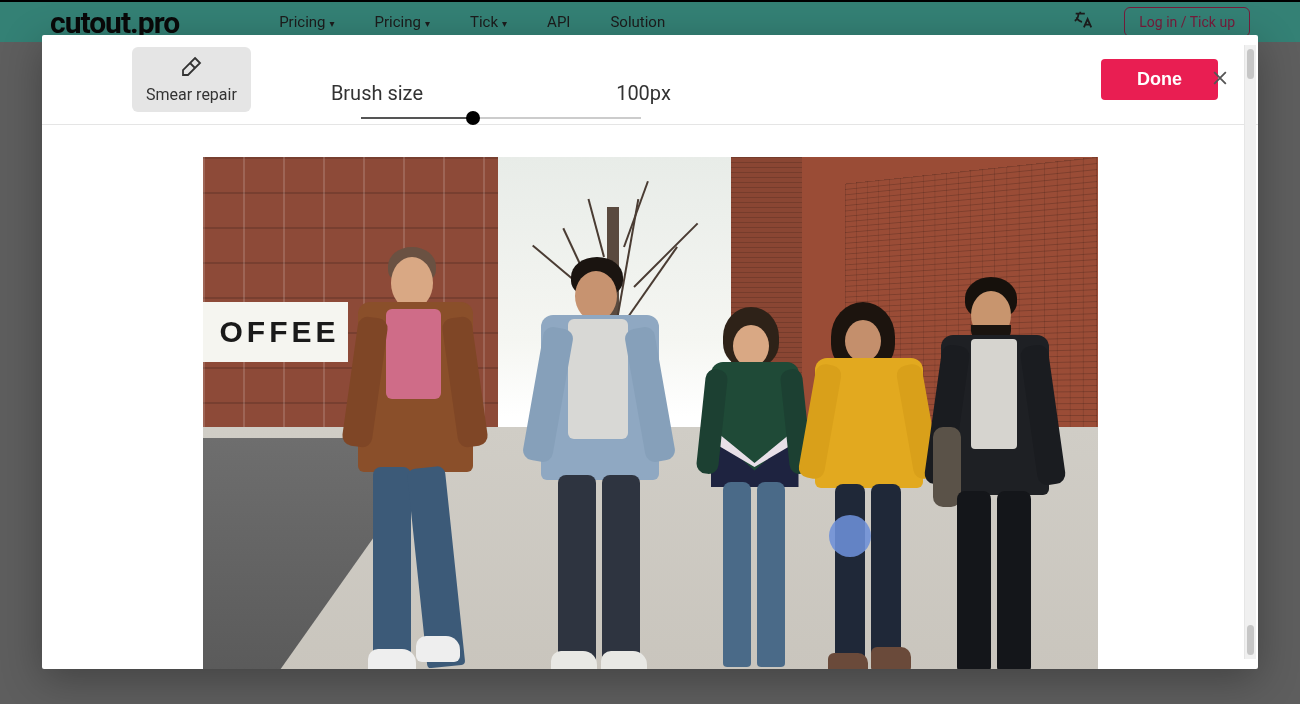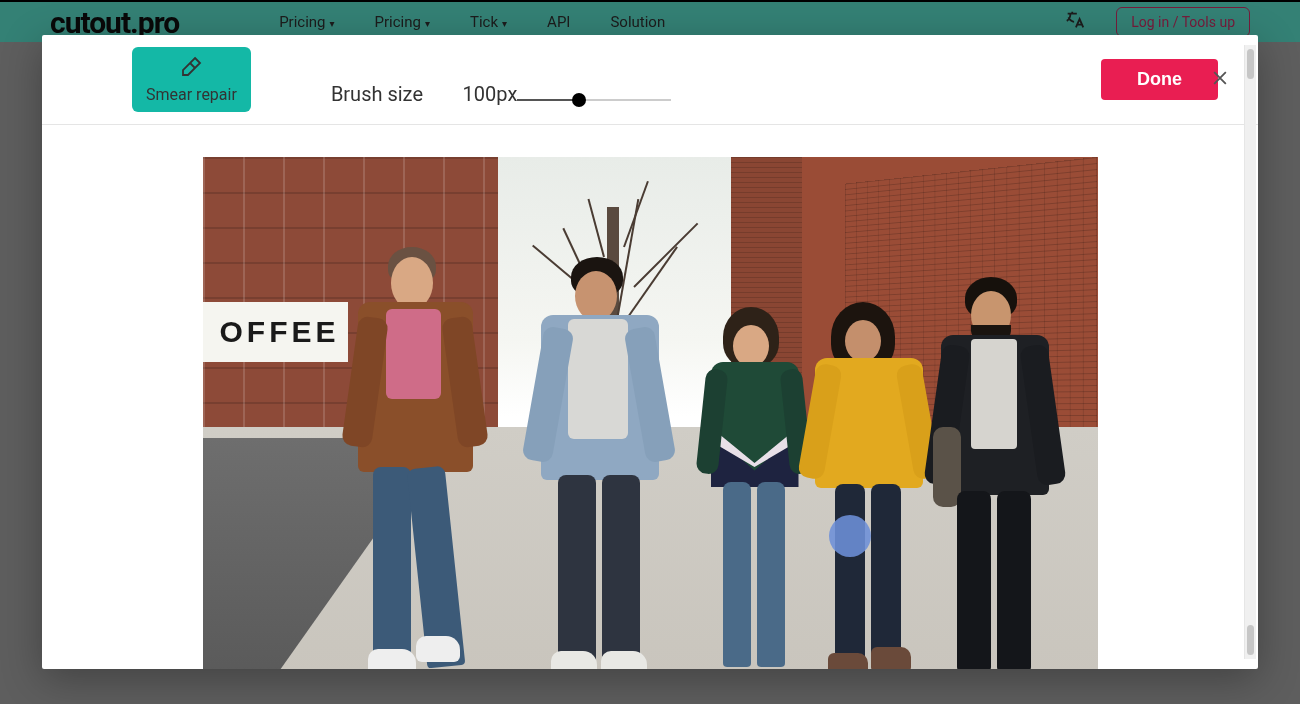--- a/index.html
+++ b/index.html
@@ -111,30 +111,30 @@
       align-items: center;
       gap: 6px;
       padding: 8px 14px;
       border-radius: 6px;
       cursor: pointer;
       font-size: 16px;
       color: #333;
       min-width: 70px;
     }
     .tool.active {
-      background: #14b8a6;
+      background: #e5e5e5;
     }
     .tool svg, .tool .icon {
       width: 24px;
       height: 24px;
     }
 
     .slider-area {
       display: flex;
-      flex-direction: row;
+      flex-direction: column;
       align-items: center;
       margin-left: 80px;
       width: 340px;
       margin-top: 40px;
     }
     .slider-labels {
       display: flex;
       justify-content: space-between;
       width: 100%;
       font-size: 20px;
@@ -410,21 +410,21 @@
       <span>API</span>
       <span>Solution</span>
     </div>
     <div class="bg-right">
       <span class="bg-lang">
         <svg width="22" height="22" viewBox="0 0 24 24" fill="none" stroke="#333" stroke-width="2">
             <path d="M4 5h10M9 3v2M7 5c0 4-2 7-4 8M5 9c1 3 4 5 6 5"></path>
             <path d="M13 20l4-9 4 9M14.5 17h5"></path>
           </svg>
       </span>
-      <span class="bg-login">Log in / Tools up</span>
+      <span class="bg-login">Log in / Tick up</span>
     </div>
   </div>
 </div>
 
 <div class="overlay-dim"></div>
 
 <div class="modal">
 
   <div class="toolbar">
     <div class="tool-group">

